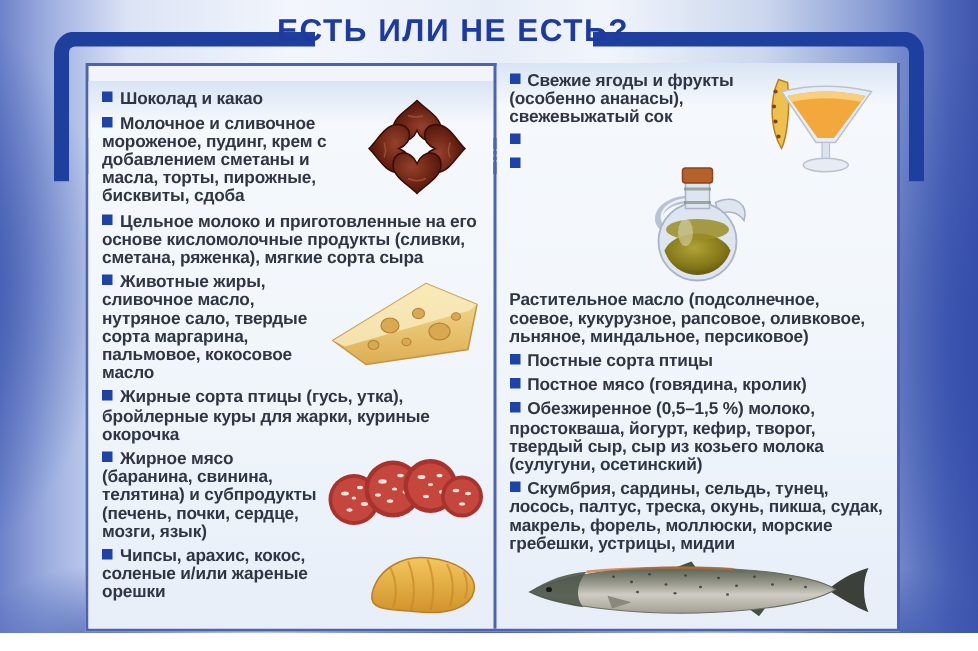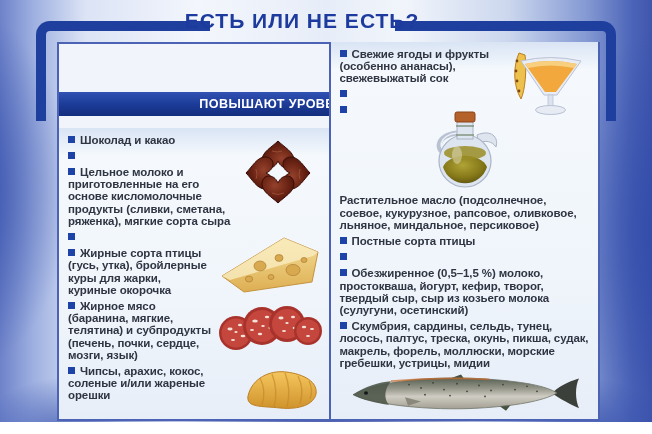--- a/index.html
+++ b/index.html
@@ -80,21 +80,21 @@
             </g>
             <g stroke="#a65a40" stroke-width="1" fill="none" opacity=".7">
               <path d="M38 16 q6 2 10 0"></path>
                 <path d="M22 34 q2 6 0 10"></path>
               <path d="M66 34 q-2 6 0 10"></path>
                 <path d="M38 58 q6 3 12 0"></path>
             </g>
           </svg>
         </div>
         <p class="item"><span class="blt"></span><span>Шоколад и какао</span></p>
-        <p class="item"><span class="blt"></span></p>
+        <p class="item"><span class="blt"></span><span>Молочное и сливочное мороженое, пудинг, крем с добавлением сметаны и масла, торты, пирожные, бисквиты, сдоба</span></p>
         <p class="item"><span class="blt"></span><span>Цельное молоко и приготовленные на его основе кисломолочные продукты (сливки, сметана, ряженка), мягкие сорта сыра</span></p>
 
         <div class="ph ph-cheese">
           <svg viewBox="0 0 104 64" width="104" height="64">
             <defs>
                 <linearGradient id="chg" x1="0" y1="0" x2="0" y2="1">
               <stop offset="0" stop-color="#f6e09a"></stop>
                   <stop offset="1" stop-color="#ddae52"></stop>
                 </linearGradient>
               </defs>
@@ -103,21 +103,21 @@
             <g fill="#d8a94e" stroke="#b4853a" stroke-width=".8">
               <ellipse cx="42" cy="34" rx="6" ry="5"></ellipse>
                 <ellipse cx="61" cy="26" rx="4" ry="3.4"></ellipse>
               <ellipse cx="75" cy="38" rx="7" ry="5.6"></ellipse>
                 <ellipse cx="31" cy="47" rx="3.6" ry="3"></ellipse>
               <ellipse cx="53" cy="45" rx="3" ry="2.5"></ellipse>
                 <ellipse cx="86" cy="28" rx="3" ry="2.5"></ellipse>
             </g>
           </svg>
         </div>
-        <p class="item"><span class="blt"></span></p>
+        <p class="item"><span class="blt"></span><span>Животные жиры, сливочное масло, нутряное сало, твердые сорта маргарина, пальмовое, кокосовое масло</span></p>
         <p class="item"><span class="blt"></span><span>Жирные сорта птицы (гусь, утка), бройлерные куры для жарки, куриные окорочка</span></p>
 
         <div class="ph ph-salami">
           <svg viewBox="0 0 104 52" width="104" height="52">
             <g>
               <g transform="translate(18,32)">
                   <circle r="17" fill="#a8332c"></circle>
                   <circle r="14.5" fill="#c4463d"></circle>
                 <g fill="#f2e3d8">
                     <ellipse cx="-6" cy="-4" rx="2.6" ry="1.4"></ellipse>
@@ -155,21 +155,21 @@
                   <circle r="11.5" fill="#c4463d"></circle>
                 <g fill="#f2e3d8">
                     <ellipse cx="-4" cy="-4" rx="2.2" ry="1.2"></ellipse>
                     <ellipse cx="4" cy="-2" rx="2" ry="1.1"></ellipse>
                     <ellipse cx="0" cy="5" rx="2" ry="1.1"></ellipse>
                   </g>
                 </g>
             </g>
           </svg>
         </div>
-        <p class="item"><span class="blt"></span><span>Жирное мясо (баранина, мягкие, телятина) и субпродукты (печень, почки, сердце, мозги, язык)</span></p>
+        <p class="item"><span class="blt"></span><span>Жирное мясо (баранина, свинина, телятина) и субпродукты (печень, почки, сердце, мозги, язык)</span></p>
 
         <div class="ph ph-chip">
           <svg viewBox="0 0 78 46" width="78" height="46">
             <defs>
                 <linearGradient id="chipg" x1="0" y1="0" x2="0" y2="1">
               <stop offset="0" stop-color="#f5c65e"></stop>
                   <stop offset="1" stop-color="#d0932c"></stop>
                 </linearGradient>
               </defs>
             <path d="M4 30 C8 12 26 4 42 6 C60 8 74 16 72 28 C70 38 56 44 36 42 C18 40 2 42 4 30 Z" fill="url(#chipg)" stroke="#bd7f24" stroke-width="1"></path>
@@ -223,21 +223,21 @@
             <ellipse cx="46" cy="48" rx="21" ry="7" fill="#9a8d26" opacity=".85"></ellipse>
             <rect x="38" y="16" width="16" height="18" fill="#dde5f0" stroke="#aab4c6" stroke-width="1"></rect>
             <line x1="37" y1="21" x2="55" y2="21" stroke="#7e9078" stroke-width="2" opacity=".7"></line>
             <line x1="37" y1="30" x2="55" y2="30" stroke="#7e9078" stroke-width="2" opacity=".7"></line>
             <rect x="36" y="7" width="20" height="10" rx="2" fill="#b5622a" stroke="#8a4418" stroke-width="1"></rect>
             <ellipse cx="38" cy="50" rx="5" ry="9" fill="#ffffff" opacity=".35"></ellipse>
           </svg>
         </div>
         <p class="item"><span class="blt"></span><span>Растительное масло (подсолнечное, соевое, кукурузное, рапсовое, оливковое, льняное, миндальное, персиковое)</span></p>
         <p class="item"><span class="blt"></span><span>Постные сорта птицы</span></p>
-        <p class="item"><span class="blt"></span></p>
+        <p class="item"><span class="blt"></span><span>Постное мясо (говядина, кролик)</span></p>
         <p class="item"><span class="blt"></span><span>Обезжиренное (0,5–1,5 %) молоко, простокваша, йогурт, кефир, творог, твердый сыр, сыр из козьего молока (сулугуни, осетинский)</span></p>
         <p class="item"><span class="blt"></span><span>Скумбрия, сардины, сельдь, тунец, лосось, палтус, треска, окунь, пикша, судак, макрель, форель, моллюски, морские гребешки, устрицы, мидии</span></p>
 
         <div class="ph ph-fish">
           <svg viewBox="0 0 232 52" width="232" height="44" preserveAspectRatio="none">
             <defs>
                 <linearGradient id="fg" x1="0" y1="0" x2="0" y2="1">
               <stop offset="0" stop-color="#566052"></stop>
                   <stop offset=".35" stop-color="#98988c"></stop>
               <stop offset=".6" stop-color="#cfccc3"></stop>

